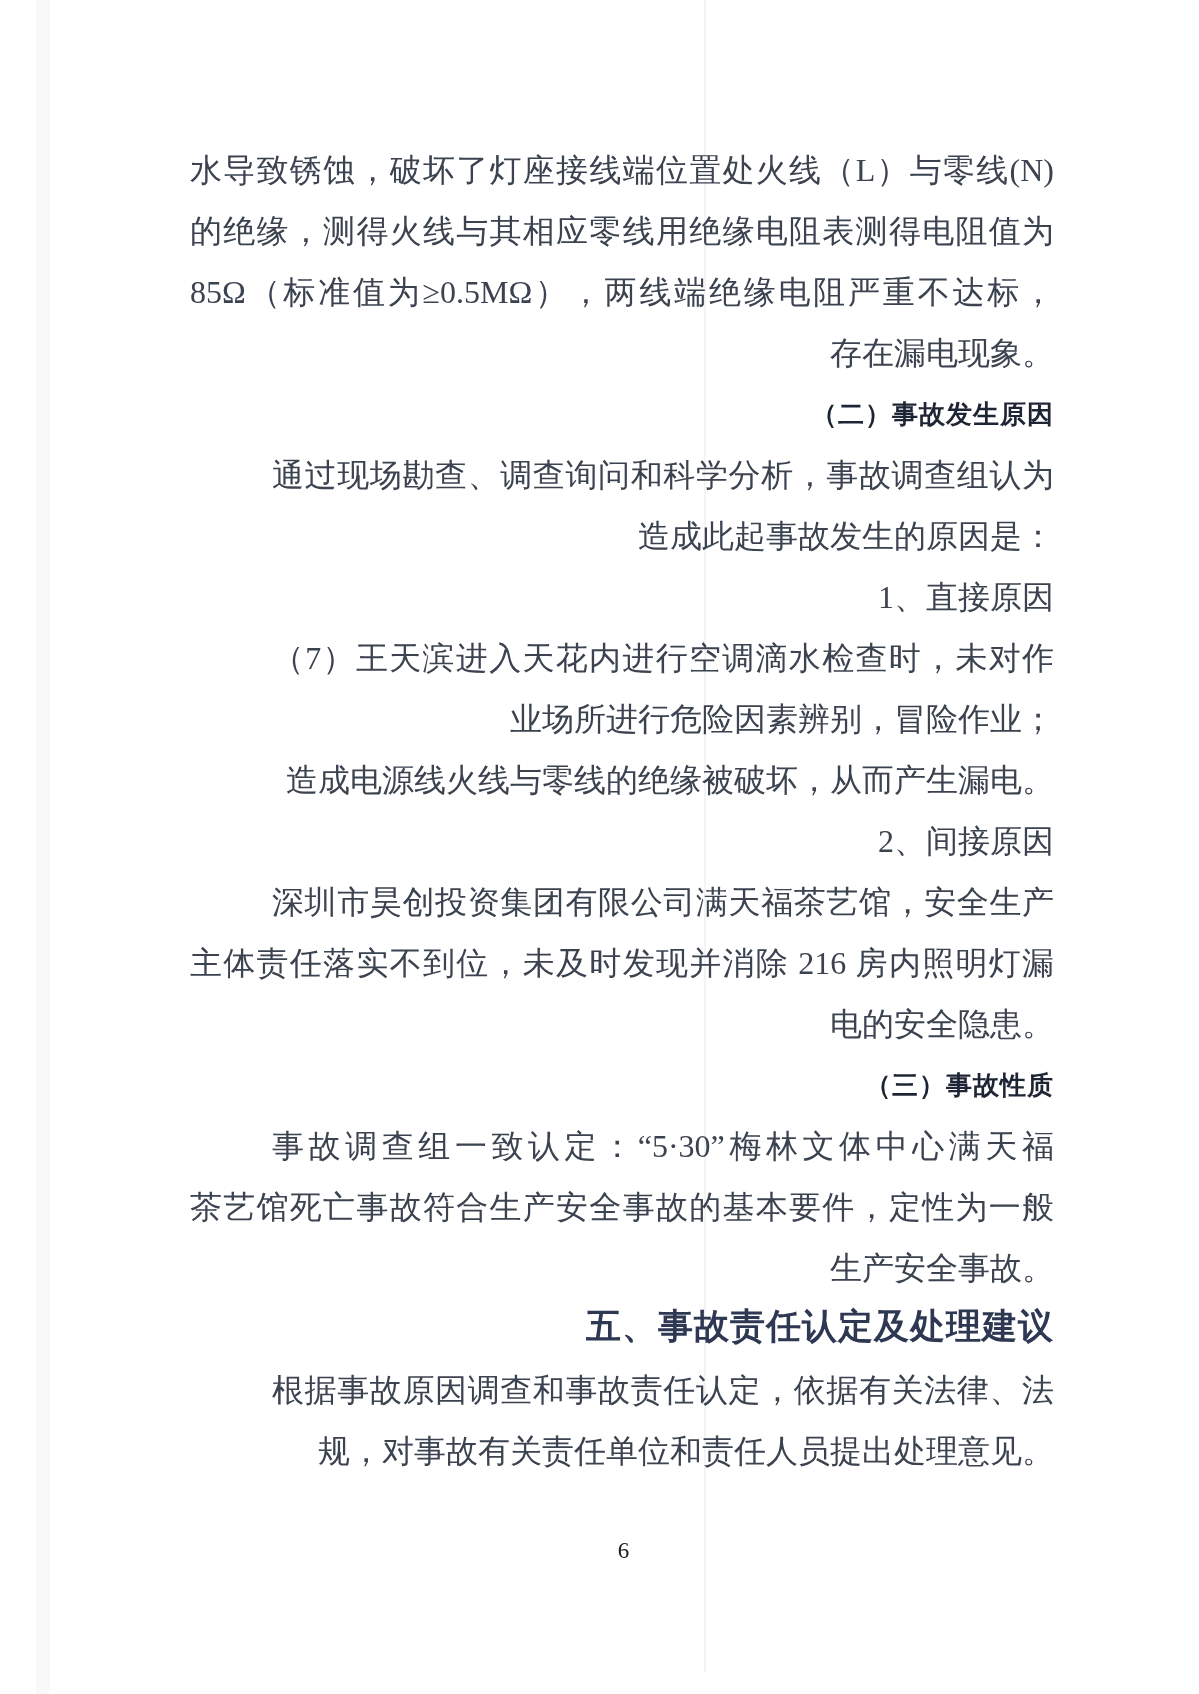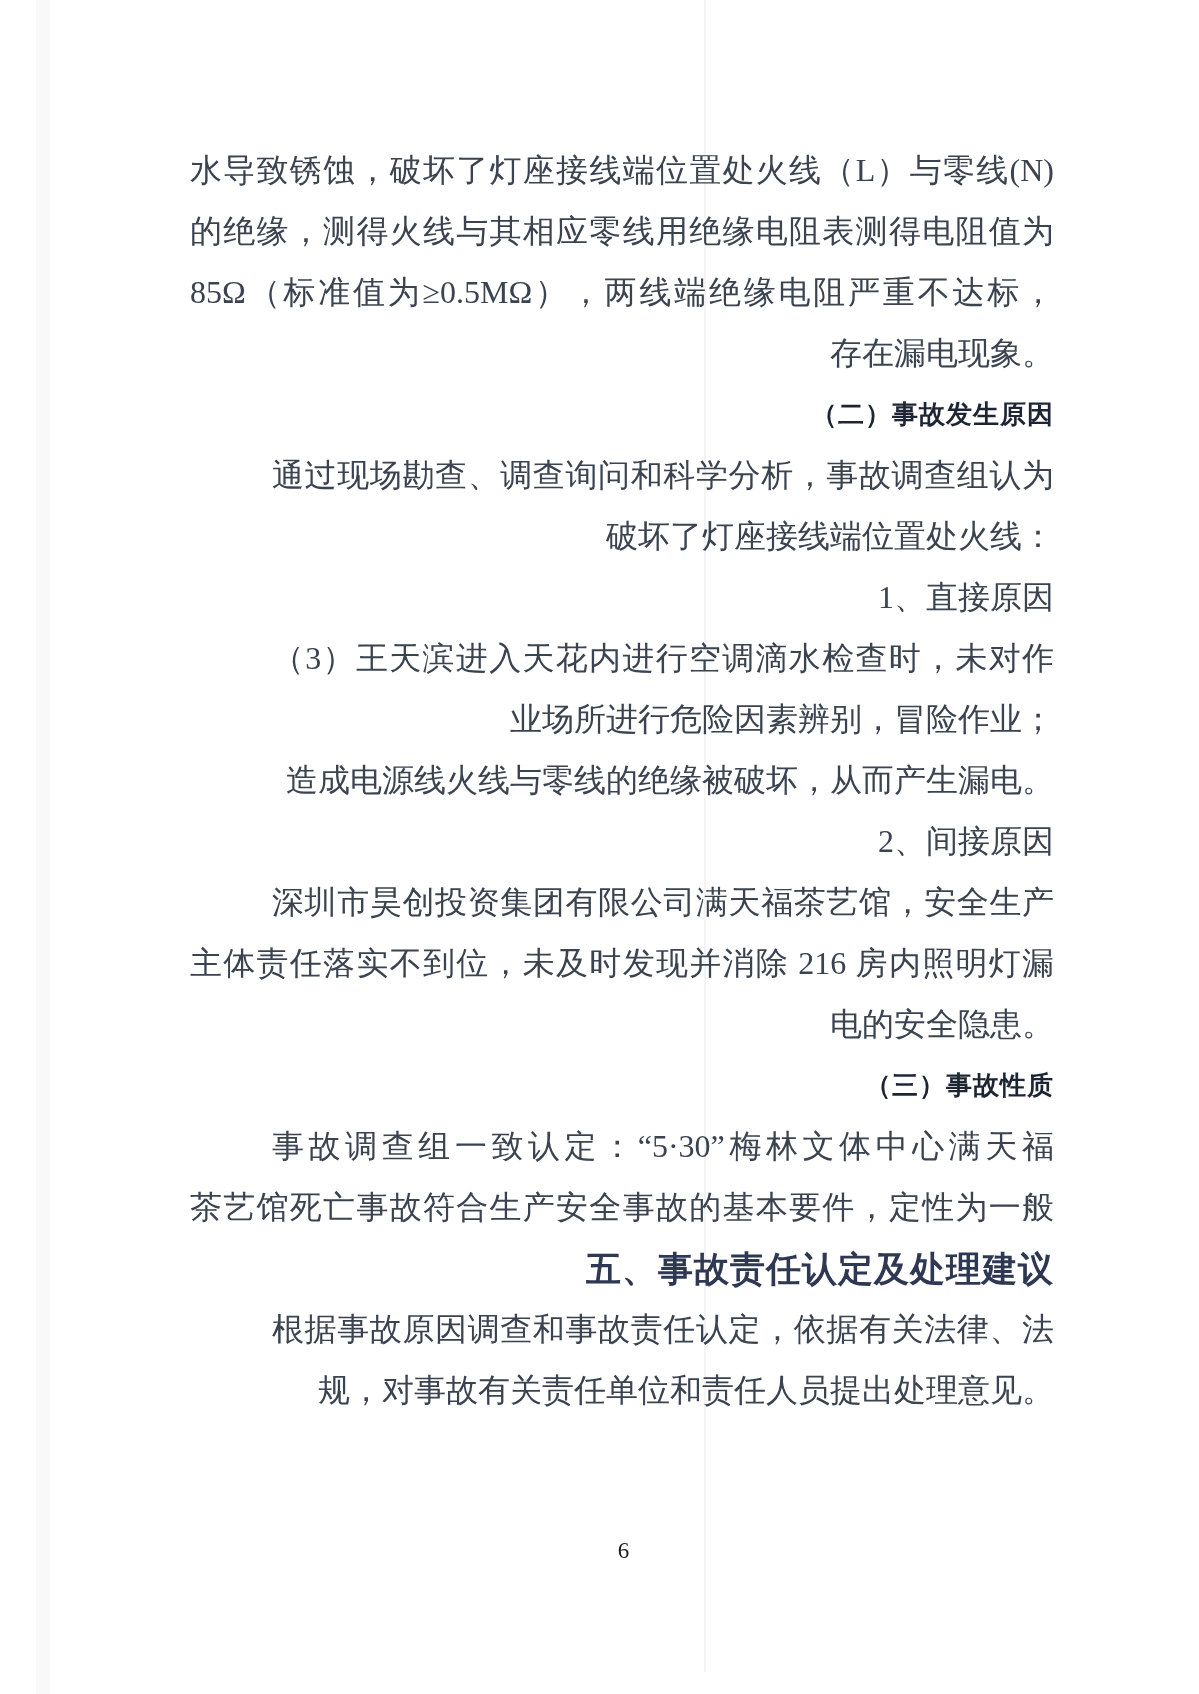--- a/index.html
+++ b/index.html
@@ -50,21 +50,21 @@
   }
   .line.ind  { text-indent: 82px; }
   .line.h2 {
     font-family: "Liberation Sans", "DejaVu Sans", sans-serif;
     font-weight: bold;
     font-size: 26px;
     color: #1d2433;
     letter-spacing: 1px;
   }
   .line.h1 {
-    font-family: Liberation Sans, sans-serif;
+    font-family: Liberation Mono, monospace;
     font-weight: bold;
     font-size: 35px;
     color: #2e3852;
     text-indent: 64px;
     letter-spacing: 1px;
   }
   .page-number {
     position: absolute;
     left: 0; top: 1538px;
     width: 1199px;
@@ -81,31 +81,32 @@
   <div class="edge-band"></div>
   <div class="fold-line"></div>
 
   <div class="content">
     <div class="line fill">水导致锈蚀，破坏了灯座接线端位置处火线（L）与零线(N)</div>
     <div class="line fill">的绝缘，测得火线与其相应零线用绝缘电阻表测得电阻值为</div>
     <div class="line fill">85Ω（标准值为≥0.5MΩ），两线端绝缘电阻严重不达标，</div>
     <div class="line">存在漏电现象。</div>
     <div class="line ind h2">（二）事故发生原因</div>
     <div class="line ind fill">通过现场勘查、调查询问和科学分析，事故调查组认为</div>
-    <div class="line">破坏了灯座接线端位置处火线：</div>
+    <div class="line">造成此起事故发生的原因是：</div>
     <div class="line ind">1、直接原因</div>
-    <div class="line ind fill">（3）王天滨进入天花内进行空调滴水检查时，未对作</div>
+    <div class="line ind fill">（7）王天滨进入天花内进行空调滴水检查时，未对作</div>
     <div class="line">业场所进行危险因素辨别，冒险作业；</div>
     <div class="line">造成电源线火线与零线的绝缘被破坏，从而产生漏电。</div>
     <div class="line ind">2、间接原因</div>
     <div class="line ind fill">深圳市昊创投资集团有限公司满天福茶艺馆，安全生产</div>
     <div class="line fill">主体责任落实不到位，未及时发现并消除 216 房内照明灯漏</div>
     <div class="line">电的安全隐患。</div>
     <div class="line ind h2">（三）事故性质</div>
     <div class="line ind fill">事故调查组一致认定：“5·30”梅林文体中心满天福</div>
     <div class="line fill">茶艺馆死亡事故符合生产安全事故的基本要件，定性为一般</div>
+    <div class="line">生产安全事故。</div>
     <div class="line h1">五、事故责任认定及处理建议</div>
     <div class="line ind fill">根据事故原因调查和事故责任认定，依据有关法律、法</div>
     <div class="line">规，对事故有关责任单位和责任人员提出处理意见。</div>
   </div>
 
   <div class="page-number">6</div>
 </div>
 
 </body></html>

